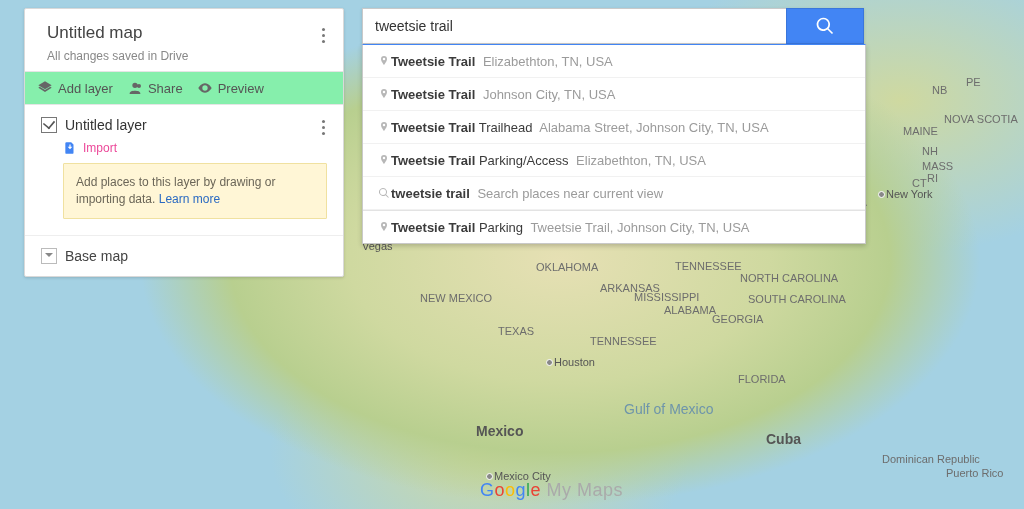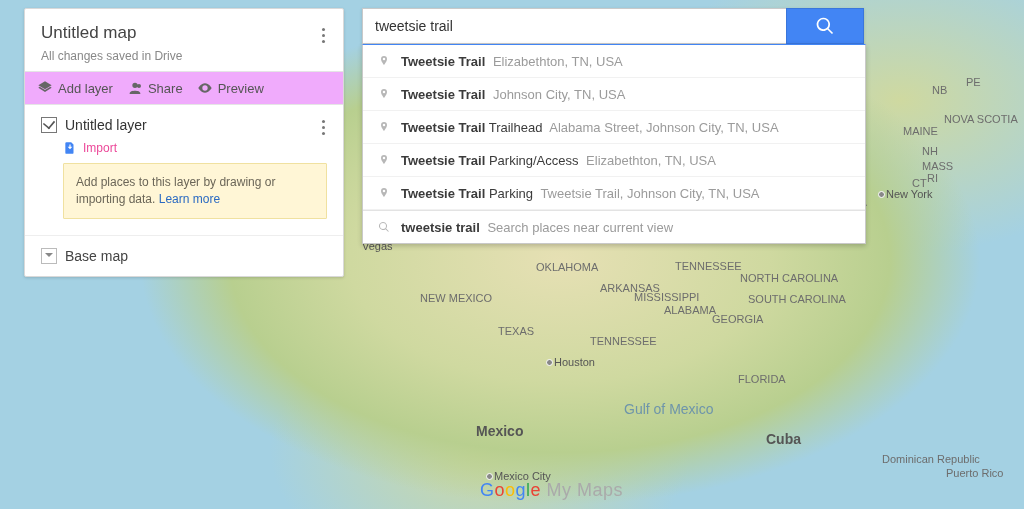--- a/index.html
+++ b/index.html
@@ -17,27 +17,27 @@
   .map-label.city { color:#555; font-size:11px; }
   .map-label.water { color:#6e95aa; font-size:14px; }
   .city-dot { position:absolute; width:5px; height:5px; border-radius:50%; background:#888; border:1px solid #fff; }
 
   .watermark { position:absolute; left:480px; top:480px; font-size:18px; font-weight:500; letter-spacing:0.5px; pointer-events:none; }
   .watermark .g1{color:#4285F4}.watermark .g2{color:#EA4335}.watermark .g3{color:#FBBC05}.watermark .g4{color:#4285F4}.watermark .g5{color:#34A853}.watermark .g6{color:#EA4335}
   .watermark .rest{color:#aaa}
 
   
   .panel { position:absolute; left:24px; top:8px; width:318px; background:#fff; border:1px solid #d9d9d9; border-radius:2px; box-shadow:0 1px 3px rgba(0,0,0,.15); }
-  .panel-head { padding:14px 16px 8px 16px; position:relative; }
+  .panel-head { padding:14px 16px 8px 16px; position:relative;margin-left:6px; }
   .panel-title { font-size:17px; color:#444; margin:0 0 6px 0; }
   .panel-saved { font-size:12px; color:#888; }
   .panel-menu { position:absolute; right:8px; top:14px; width:24px; height:24px; display:flex; align-items:center; justify-content:center; cursor:pointer; }
   .kebab { width:3px; height:3px; background:#777; border-radius:50%; box-shadow:0 -6px 0 #777, 0 6px 0 #777; }
 
-  .panel-toolbar { background:#f0abfc; border-top:1px solid #e5e5e5; border-bottom:1px solid #e5e5e5; padding:8px 12px; display:flex; gap:14px; font-size:13px; color:#555; }
+  .panel-toolbar { background:#86efac; border-top:1px solid #e5e5e5; border-bottom:1px solid #e5e5e5; padding:8px 12px; display:flex; gap:14px; font-size:13px; color:#555; }
   .tb-item { display:flex; align-items:center; gap:5px; cursor:pointer; }
   .tb-item svg { width:16px; height:16px; fill:#666; }
 
   .layer-block { padding:12px 16px 6px 16px; position:relative; border-bottom:1px solid #eee; }
   .layer-row { display:flex; align-items:center; gap:8px; font-size:14px; color:#333; }
   .layer-menu { position:absolute; right:8px; top:10px; width:24px; height:24px; display:flex; align-items:center; justify-content:center; cursor:pointer; }
   .import-row { margin:8px 0 8px 22px; display:flex; align-items:center; gap:6px; font-size:12px; color:#ec4899; cursor:pointer; }
   .import-row svg { width:14px; height:14px; fill:#4285F4; }
   .hint { margin:4px 0 10px 22px; background:#fff6d6; border:1px solid #f0e1a0; padding:10px 12px; font-size:12px; color:#6b6658; border-radius:1px; line-height:1.4; }
   .hint a { color:#2a6ac2; text-decoration:none; }
@@ -46,21 +46,21 @@
   .chev-box { width:14px; height:14px; border:1px solid #bbb; background:#fff; display:flex; align-items:center; justify-content:center; }
   .chev-box::after { content:""; border:4px solid transparent; border-top-color:#888; margin-top:3px; }
 
   
   .search-wrap { position:absolute; left:362px; top:8px; width:502px; height:36px; display:flex; box-shadow:0 1px 3px rgba(0,0,0,.15); }
   .search-input { flex:1; border:1px solid #c9c9c9; border-right:none; background:#fff; padding:0 12px; font-size:14px; color:#333; outline:none; }
   .search-btn { width:76px; background:#4285F4; border:1px solid #3a76db; display:flex; align-items:center; justify-content:center; cursor:pointer; }
   .search-btn svg { width:20px; height:20px; fill:#fff; }
 
   .suggest { position:absolute; left:362px; top:44px; width:502px; background:#fff; border:1px solid #c9c9c9; border-top:1px solid #4285F4; box-shadow:0 2px 5px rgba(0,0,0,.2); }
-  .sug-item { display:flex; align-items:center; gap:10px; padding:8px 14px; font-size:13px; color:#333; border-bottom:1px solid #f1f1f1; cursor:pointer; }
+  .sug-item { display:flex; align-items:center; padding:8px 14px; font-size:13px; color:#333; border-bottom:1px solid #f1f1f1; cursor:pointer; }
   .sug-item:last-child { border-top:1px solid #e3e3e3; border-bottom:none; }
   .sug-icon { width:14px; color:#b7b7b7; display:flex; justify-content:center; }
   .sug-icon svg { width:12px; height:16px; fill:#b7b7b7; }
   .sug-main { font-weight:bold; color:#3b3b3b; }
   .sug-extra { font-weight:normal; color:#3b3b3b; }
   .sug-loc { color:#9b9b9b; font-weight:normal; margin-left:4px; }
 
   .check { width:14px; height:14px; border:1px solid #777; background:#fff; position:relative; }
   .check::after { content:""; position:absolute; left:2px; top:-1px; width:8px; height:10px; border-right:2px solid #555; border-bottom:2px solid #555; transform:rotate(40deg) scale(.8); }
 </style>
@@ -211,28 +211,28 @@
         <span class="sug-icon">
           <svg viewBox="0 0 24 24">
             <path d="M12 2a6 6 0 0 0-6 6c0 4.5 6 12 6 12s6-7.5 6-12a6 6 0 0 0-6-6zm0 8.5A2.5 2.5 0 1 1 14.5 8 2.5 2.5 0 0 1 12 10.5z"></path>
           </svg>
         </span>
         <span><span class="sug-main">Tweetsie Trail</span><span class="sug-extra"> Parking/Access</span><span class="sug-loc"> Elizabethton, TN, USA</span></span>
       </div>
       <div class="sug-item">
         <span class="sug-icon">
           <svg viewBox="0 0 24 24">
+            <path d="M10 2a8 8 0 1 0 4.9 14.3l5.4 5.4 1.4-1.4-5.4-5.4A8 8 0 0 0 10 2zm0 2a6 6 0 1 1-6 6 6 6 0 0 1 6-6z"></path>
+          </svg>
+        </span>
+        <span><span class="sug-main">tweetsie trail</span><span class="sug-extra"></span><span class="sug-loc"> Search places near current view</span></span>
+      </div>
+      <div class="sug-item">
+        <span class="sug-icon">
+          <svg viewBox="0 0 24 24">
             <path d="M12 2a6 6 0 0 0-6 6c0 4.5 6 12 6 12s6-7.5 6-12a6 6 0 0 0-6-6zm0 8.5A2.5 2.5 0 1 1 14.5 8 2.5 2.5 0 0 1 12 10.5z"></path>
           </svg>
         </span>
         <span><span class="sug-main">Tweetsie Trail</span><span class="sug-extra"> Parking</span><span class="sug-loc"> Tweetsie Trail, Johnson City, TN, USA</span></span>
       </div>
-      <div class="sug-item">
-        <span class="sug-icon">
-          <svg viewBox="0 0 24 24">
-            <path d="M10 2a8 8 0 1 0 4.9 14.3l5.4 5.4 1.4-1.4-5.4-5.4A8 8 0 0 0 10 2zm0 2a6 6 0 1 1-6 6 6 6 0 0 1 6-6z"></path>
-          </svg>
-        </span>
-        <span><span class="sug-main">tweetsie trail</span><span class="sug-extra"></span><span class="sug-loc"> Search places near current view</span></span>
-      </div>
     </div>
 
 </div>
 
 </body></html>

